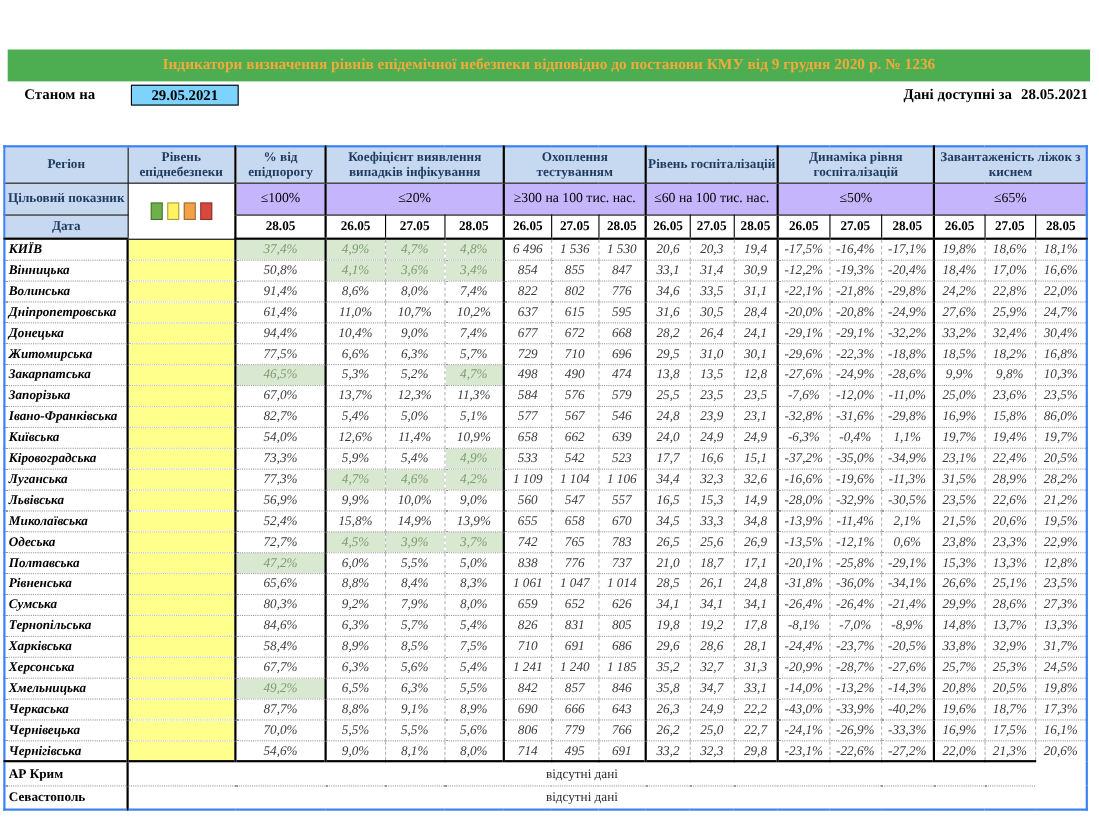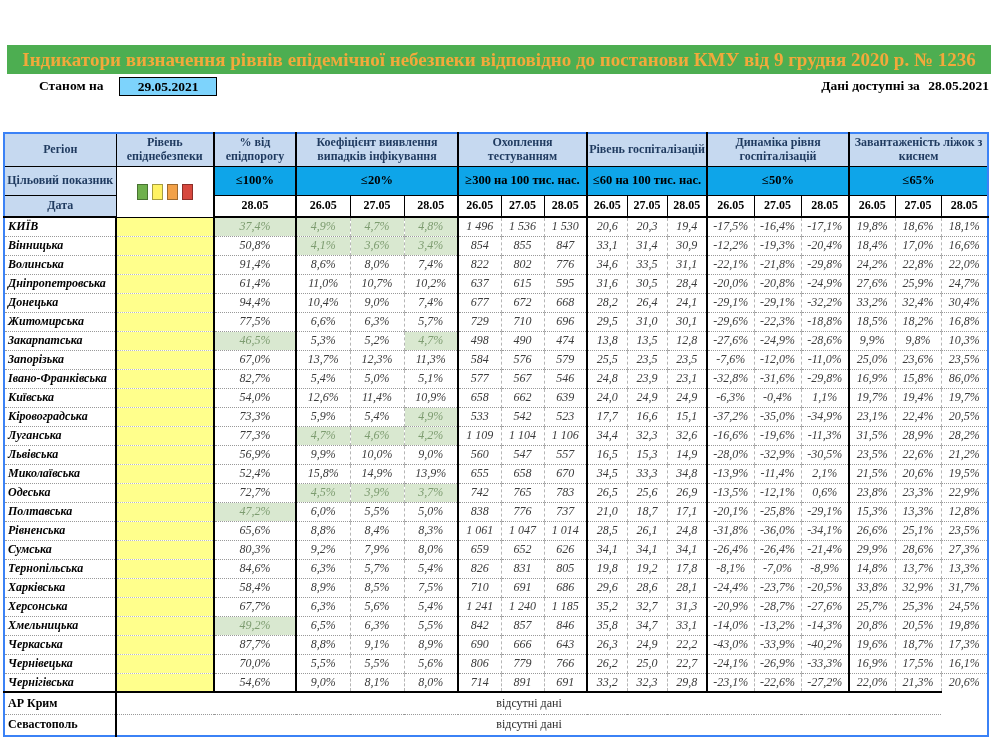--- a/index.html
+++ b/index.html
@@ -2,41 +2,41 @@
 <html><head>
 <meta charset="utf-8">
 <style>
   html,body{margin:0;padding:0;}
   body{
     width:999px;height:749px;position:relative;background:#ffffff;
     font-family:"Liberation Serif","DejaVu Serif",serif;overflow:hidden;
   }
   .title{
     position:absolute;top:45px;left:7px;width:984px;height:29px;line-height:29px;
-    text-align:center;font-size:19px;font-weight:bold;color:#F2A93B;background:#4DAE51;
+    text-align:center;font-size:14px;font-weight:bold;color:#F2A93B;background:#4DAE51;
     white-space:nowrap;
   }
   .statusbar{position:absolute;top:77px;left:7px;width:984px;height:19px;font-size:13.5px;font-weight:bold;color:#000;}
-  .stamp-label{position:absolute;left:32px;top:1px;}
+  .stamp-label{position:absolute;left:15px;top:1px;}
   .date-box{
     position:absolute;left:112px;top:0;width:98px;height:19px;line-height:17px;text-align:center;
     background:#7dd3fc;border:1px solid #000;box-sizing:border-box;
   }
   .avail{position:absolute;right:2px;top:1px;}
   .avail span{margin-left:5px;}
 
   table.grid{
     position:absolute;top:96px;left:3px;width:984px;border-collapse:collapse;table-layout:fixed;
     font-size:12px;border:2px solid #3b82f6;margin-top:36px;
   }
   th,td{padding:0;margin:0;vertical-align:middle;text-align:center;overflow:hidden;white-space:nowrap;}
   tr.r1{height:33px;}  tr.r2{height:29px;}  tr.r3{height:22px;}
   tbody tr.data-row{height:19px;font-style:italic;}  tr.nd-row{height:22px;padding-left:10px;}
   .hd{background:#C6D9F0;color:#1F3A5F;font-weight:bold;border:1px solid #000;font-size:12px;line-height:1.12;white-space:normal;}
-  .tgt{background:#0ea5e9;font-weight:bold;border:1px solid #000;font-size:12.5px;white-space:normal;line-height:1.05;}
+  .tgt{background:#c4b5fd;font-weight:normal;border:1px solid #000;font-size:12.5px;white-space:normal;line-height:1.05;}
   .dt{background:#fff;font-weight:bold;border:1px solid #000;font-size:12px;}
   .legend{background:#fff;border:1px solid #000;}
   .sw{display:inline-block;width:11px;height:16px;margin:0 2px;vertical-align:middle;border:1px solid rgba(0,0,0,0.35);box-sizing:border-box;}
   .gb{border-left:2px solid #000 !important;}
   tr.r3 th,tr.r3 td{border-bottom:2px solid #000;}
   td.val{color:#3B3B3B;border-top:1px dotted #999;border-left:1px dashed #B5B5B5;font-size:12px;}
   td.good{background:#D9E8D0;color:#7D9C70;}
   th.region{
     text-align:left;padding-left:3px;font-weight:bold;font-size:12px;color:#000;
     border-top:1px dotted #999;border-right:2px solid #000;background:#fff;
@@ -122,21 +122,21 @@
     </tr>
   </thead>
   <tbody>
       <tr class="data-row">
         <th class="region">КИЇВ</th>
         <td class="level"></td>
         <td class="val gb good">37,4%</td>
         <td class="val gb good">4,9%</td>
         <td class="val good">4,7%</td>
         <td class="val good">4,8%</td>
-        <td class="val gb">1 496</td>
+        <td class="val gb">6 496</td>
         <td class="val">1 536</td>
         <td class="val">1 530</td>
         <td class="val gb">20,6</td>
         <td class="val">20,3</td>
         <td class="val">19,4</td>
         <td class="val gb">-17,5%</td>
         <td class="val">-16,4%</td>
         <td class="val">-17,1%</td>
         <td class="val gb">19,8%</td>
         <td class="val">18,6%</td>
@@ -603,21 +603,21 @@
         <td class="val">16,1%</td>
       </tr>
       <tr class="data-row">
         <th class="region">Чернігівська</th>
         <td class="level"></td>
         <td class="val gb">54,6%</td>
         <td class="val gb">9,0%</td>
         <td class="val">8,1%</td>
         <td class="val">8,0%</td>
         <td class="val gb">714</td>
-        <td class="val">891</td>
+        <td class="val">495</td>
         <td class="val">691</td>
         <td class="val gb">33,2</td>
         <td class="val">32,3</td>
         <td class="val">29,8</td>
         <td class="val gb">-23,1%</td>
         <td class="val">-22,6%</td>
         <td class="val">-27,2%</td>
         <td class="val gb">22,0%</td>
         <td class="val">21,3%</td>
         <td class="val">20,6%</td>

